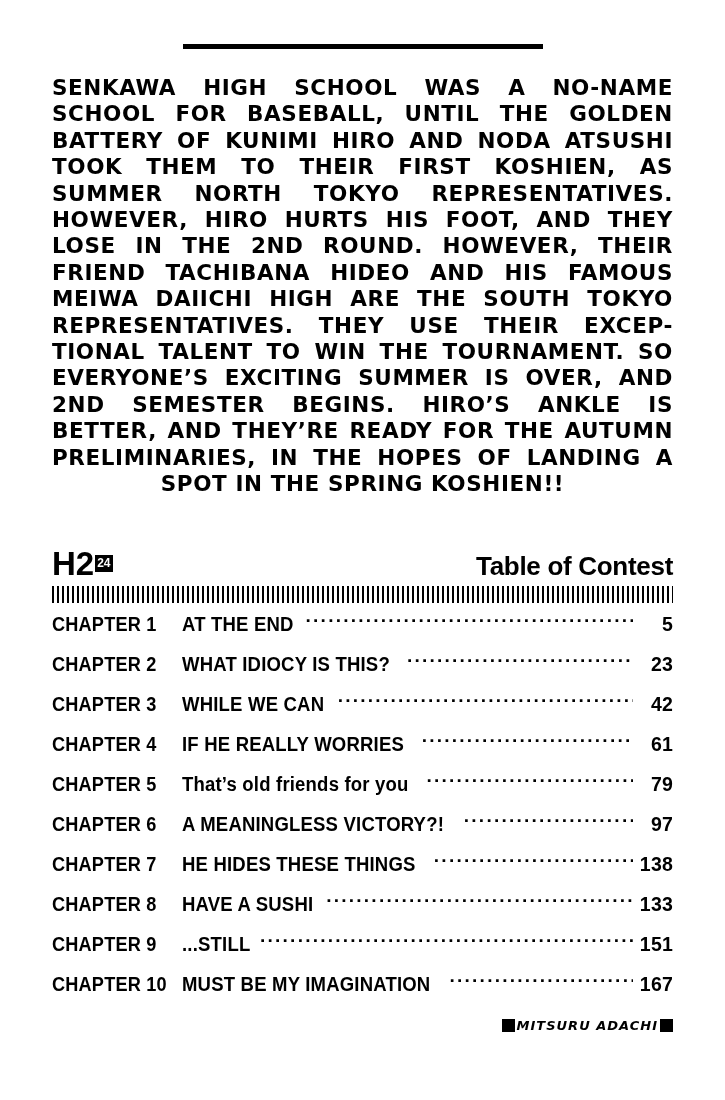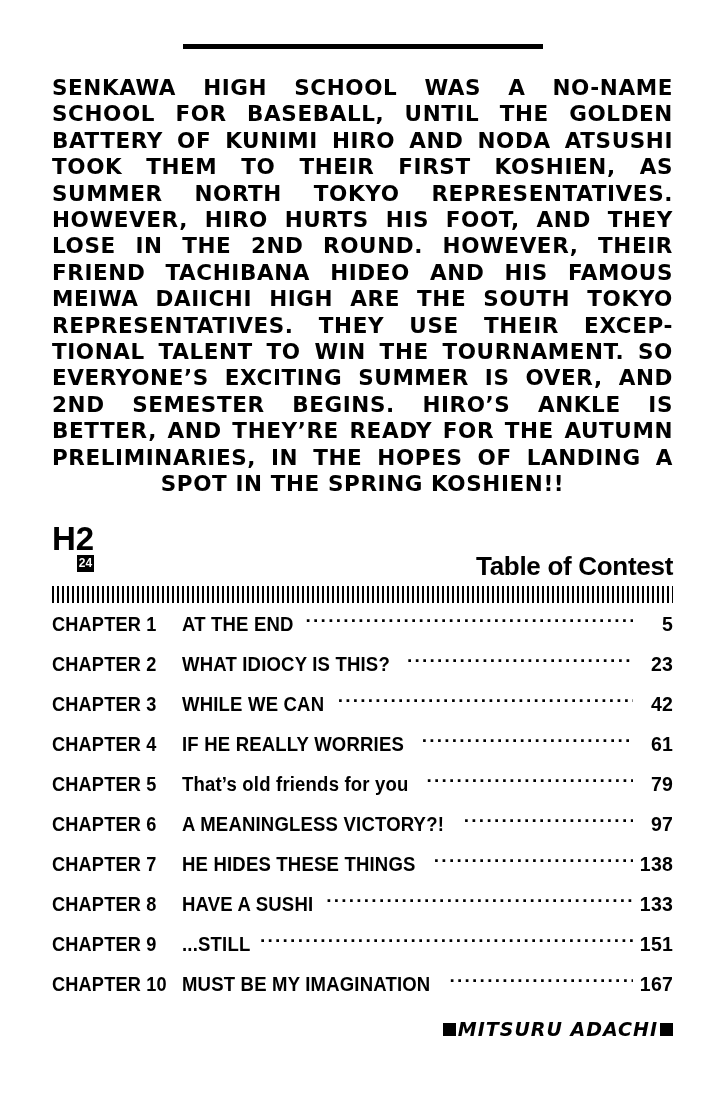--- a/index.html
+++ b/index.html
@@ -70,21 +70,20 @@
     position: relative;
     margin: 44px 52px 0 52px;
     width: 621px;
     height: 38px;
   }
   .vol-wrap {
     position: absolute;
     left: 0; bottom: 0;
     display: flex;
     align-items: flex-end;
-    flex-direction: column;
   }
   .vol-h2 {
     font-family: "Liberation Sans", sans-serif;
     font-weight: bold;
     font-size: 33px;
     line-height: 33px;
     letter-spacing: 0px;
   }
   .vol-num {
     background: #000;
@@ -163,21 +162,21 @@
   }
 
   
   .author {
     position: absolute;
     right: 52px;
     top: 1018px;
     font-family: "DejaVu Sans", sans-serif;
     font-weight: bold;
     font-style: italic;
-    font-size: 19px;
+    font-size: 13px;
     letter-spacing: 1px;
     display: flex;
     align-items: center;
   }
   .sq {
     width: 13px;
     height: 13px;
     background: #000;
     display: inline-block;
   }

